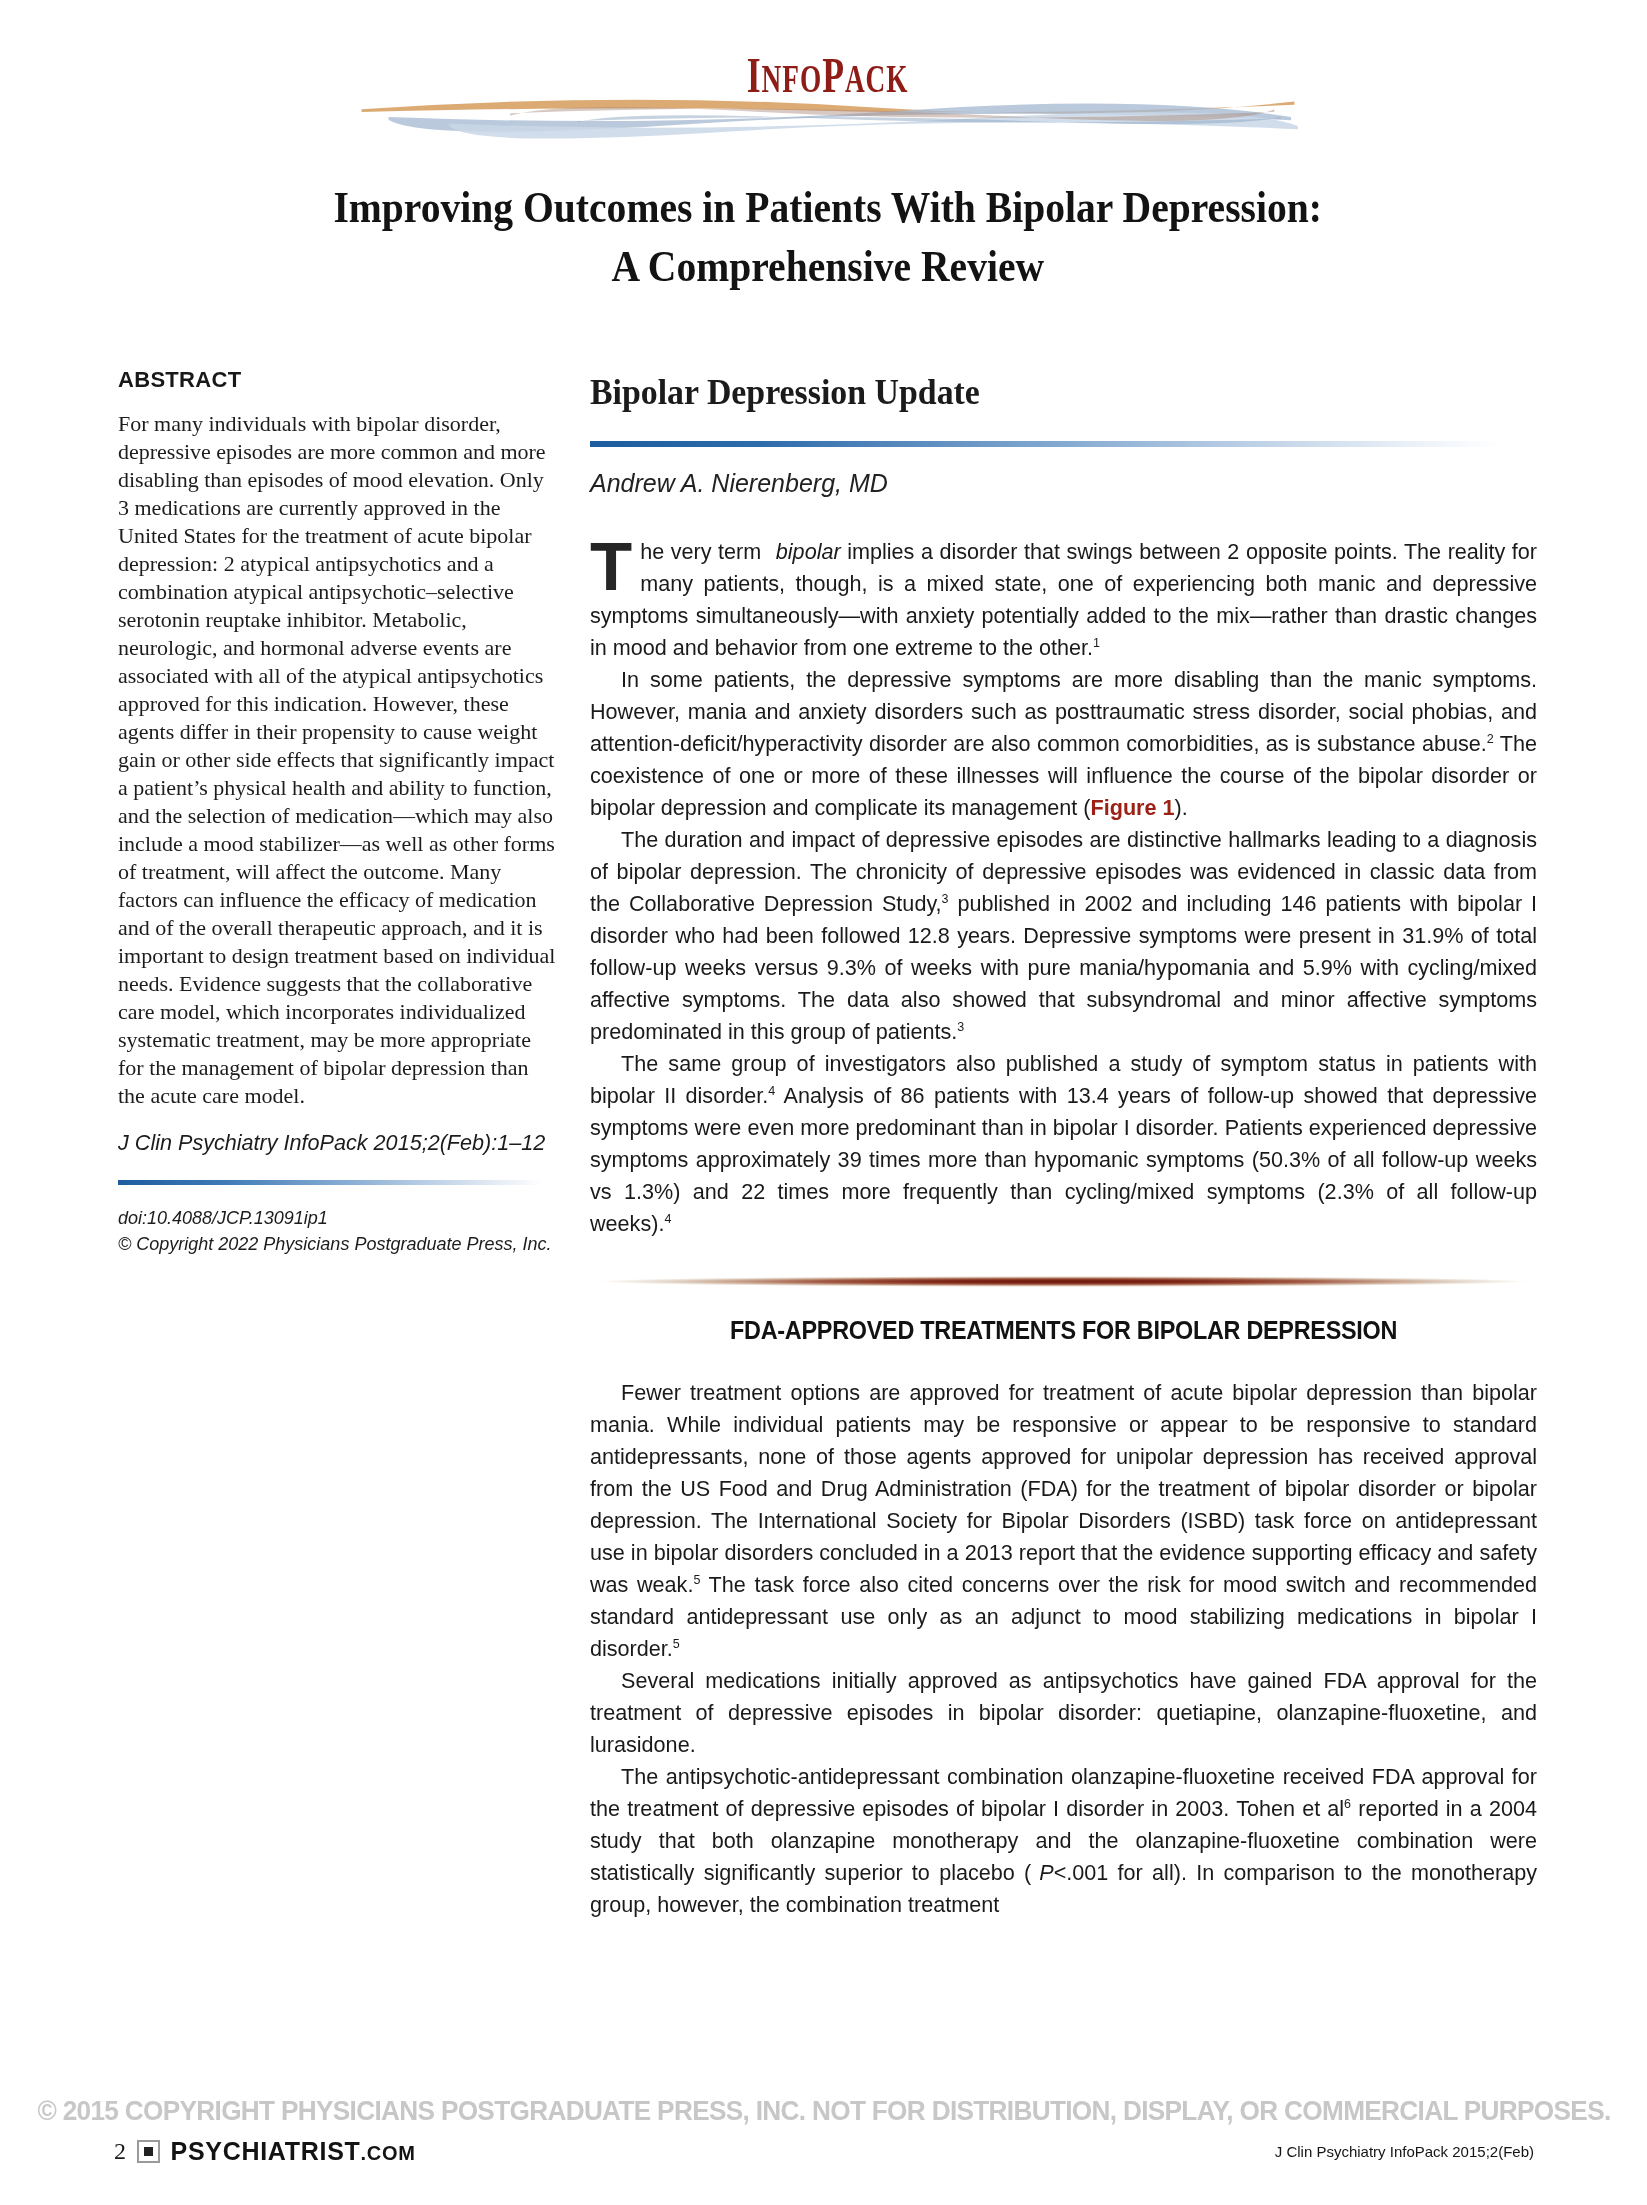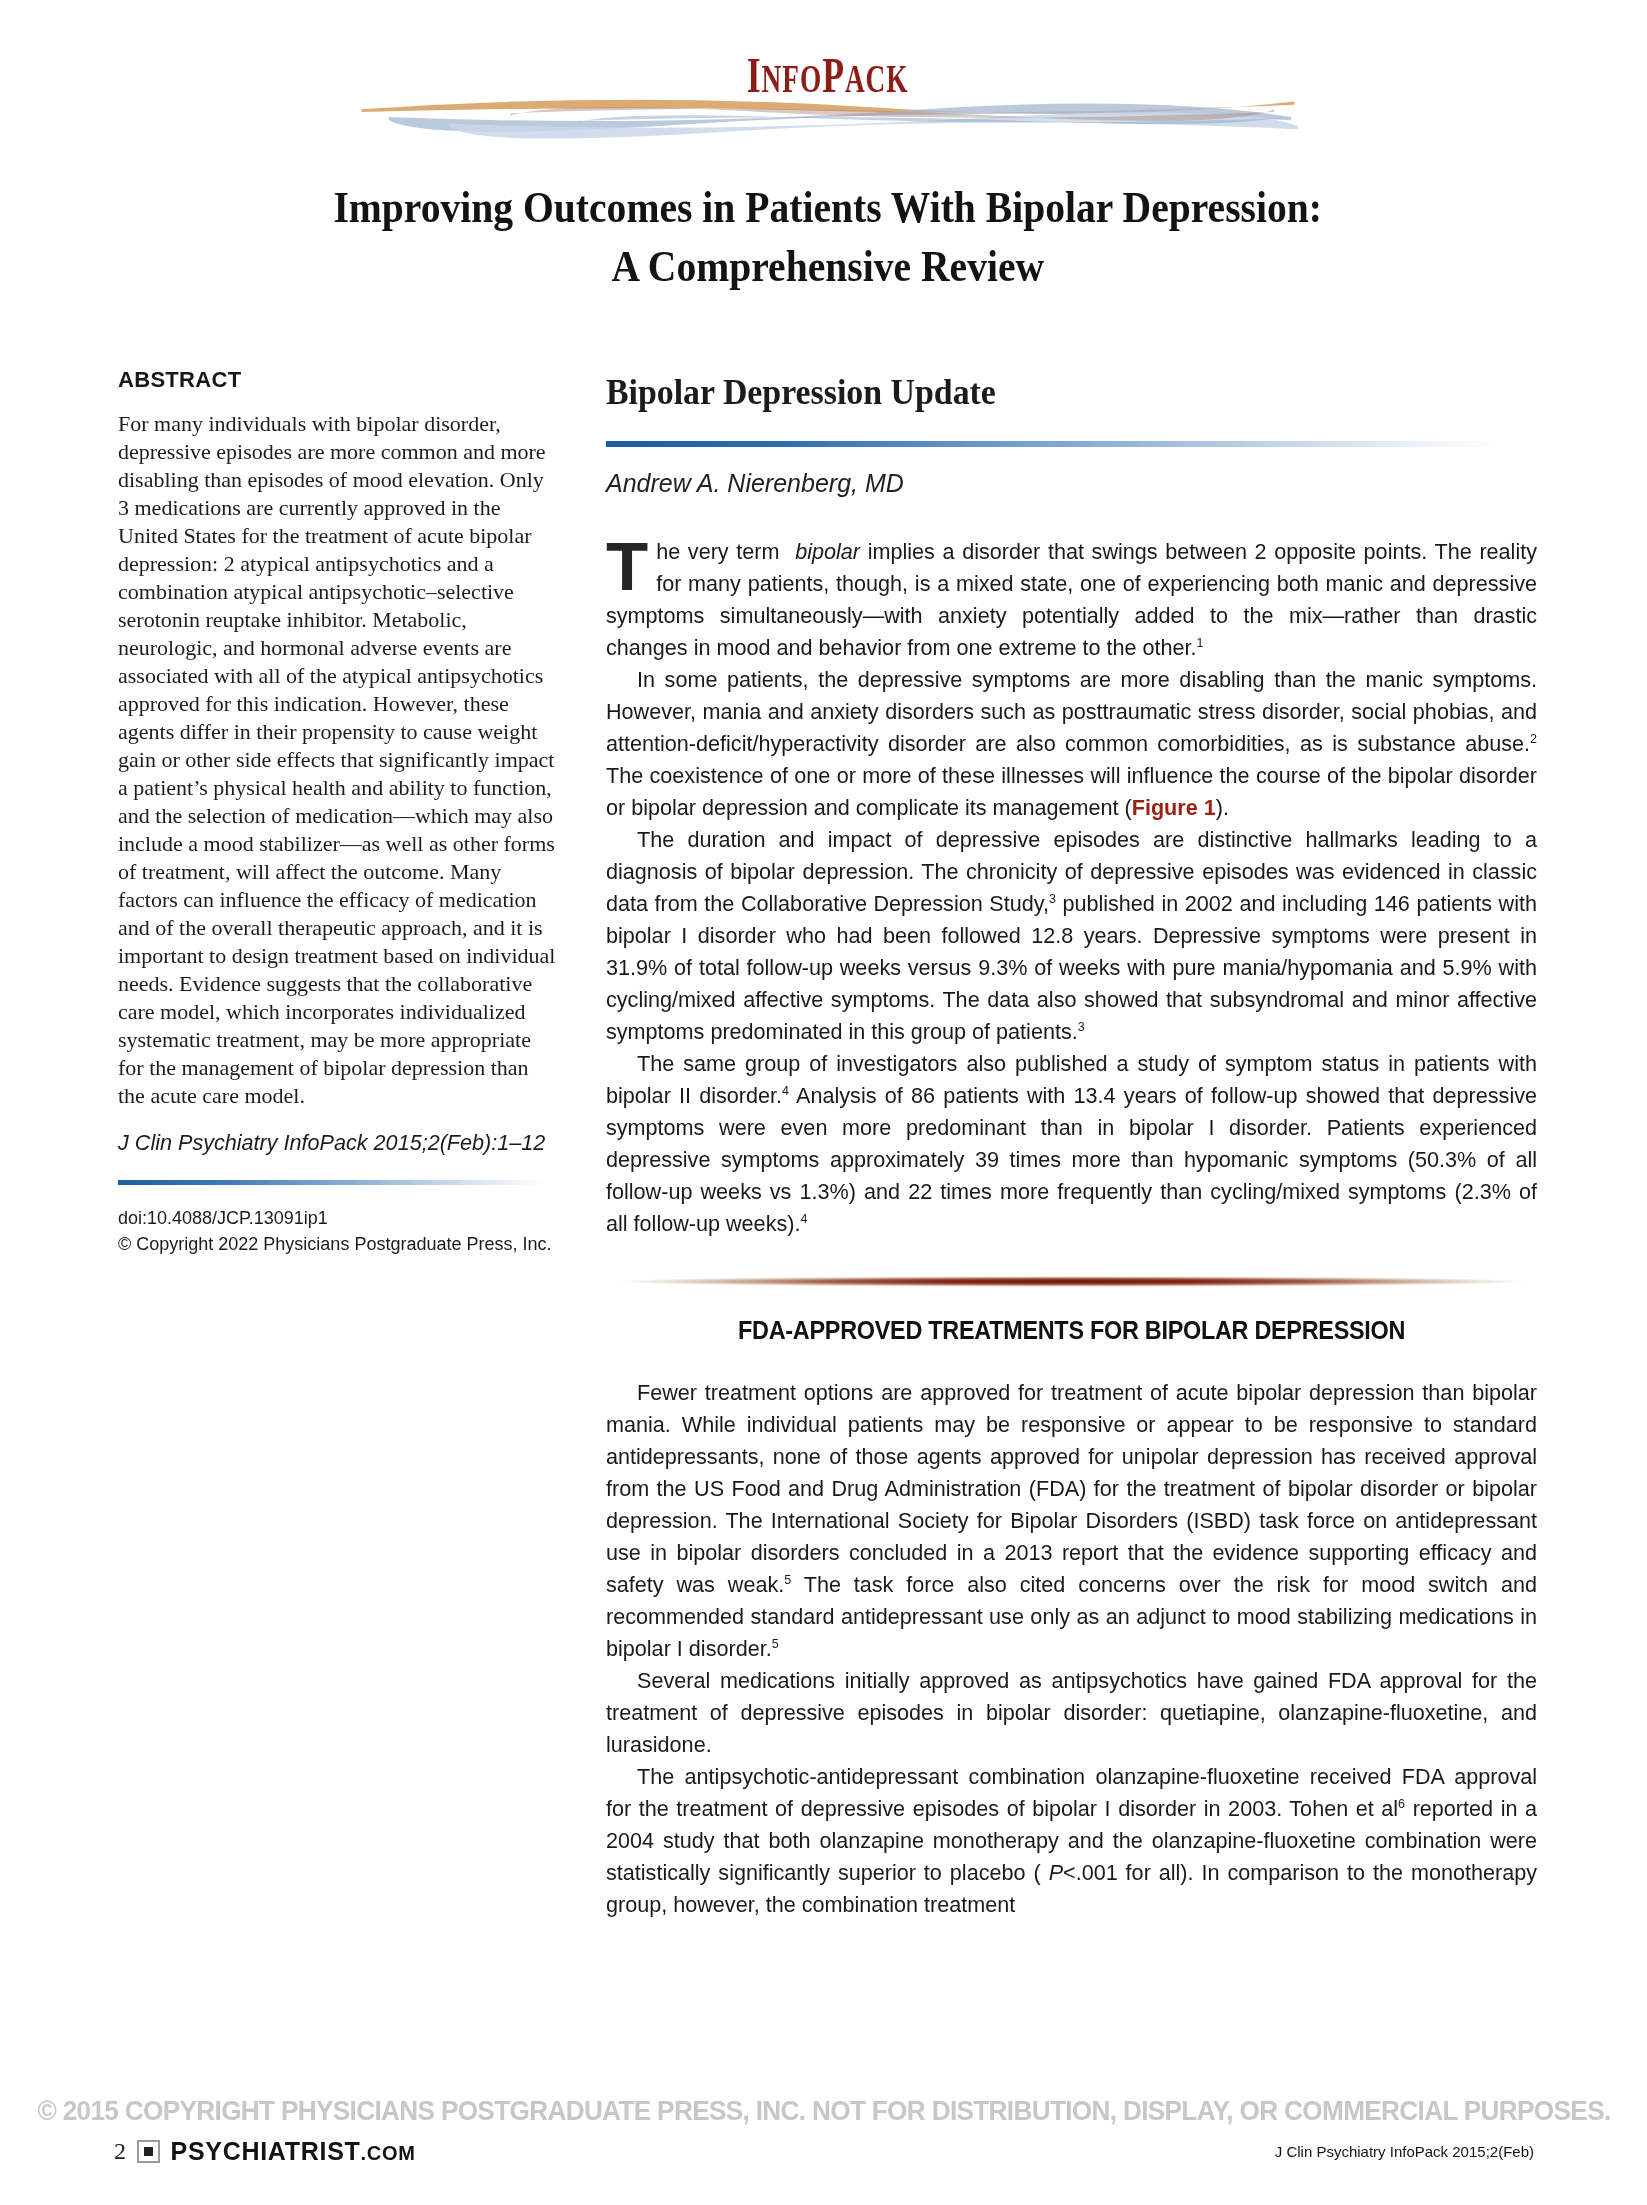--- a/index.html
+++ b/index.html
@@ -11,29 +11,29 @@
   .logo{display:inline-block;transform:scaleX(.70);transform-origin:center bottom;font-family:"Liberation Serif",serif;font-weight:bold;color:#8e1d17;letter-spacing:1.4px;line-height:1;position:relative;z-index:2;}
   .logo .lg{font-size:51px;}
   .logo .sm{font-size:39px;}
   .swoosh{display:block;margin:-20px auto 0;width:960px;height:58px;position:relative;z-index:1;}
 
   
   .title{margin-top:39px;text-align:center;font-family:"Liberation Serif",serif;font-weight:bold;color:#131313;font-size:45px;line-height:1.32;}
   .title .tline{display:inline-block;transform:scaleX(.88);transform-origin:center;white-space:nowrap;}
 
   
-  .columns{display:flex;margin-top:47px;gap:50px;align-items:flex-start;}
+  .columns{display:flex;margin-top:47px;gap:34px;align-items:flex-start;}
   .col-left{flex:0 0 438px;width:438px;padding-top:23px;}
   .col-right{flex:1;min-width:0;}
 
   .abstract-heading{font-weight:bold;font-size:22px;letter-spacing:0.3px;color:#181818;}
   .abstract-body{margin-top:17.6px;font-size:22px;line-height:28px;color:#1c1c1c;font-family:Liberation Serif, serif;}
   .abstract-citation{margin-top:20px;font-style:italic;font-size:21.6px;color:#1c1c1c;}
   .rule-blue-left{margin-top:24px;height:4.7px;background:linear-gradient(to right,#1d5c9e 0%,#3a77b4 22%,#8fb2d6 55%,#d9e4f1 82%,rgba(255,255,255,0) 97%);}
-  .doi-block{margin-top:20px;font-size:18px;line-height:26px;color:#1c1c1c;}
+  .doi-block{margin-top:20px;font-style:italic;font-size:18px;line-height:26px;color:#1c1c1c;}
 
   .section-title{font-family:"Liberation Serif",serif;font-weight:bold;font-size:36px;color:#1b1b1b;line-height:1.05;}
   .section-title .tline{display:inline-block;transform:scaleX(.94);transform-origin:left center;white-space:nowrap;}
   .rule-blue-right{margin-top:8px;height:6px;background:linear-gradient(to right,#1d5c9e 0%,#2e6cab 18%,#7fa6cf 48%,#c8d8ea 74%,#eef3f9 88%,rgba(255,255,255,0) 96%);}
   .author{margin-top:21.6px;font-style:italic;font-size:25px;color:#222;}
 
   .article-body{margin-top:38px;}
   p.body-p{margin:0;font-size:21.6px;line-height:32px;text-align:justify;color:#1a1a1a;}
   p.body-p.indent{text-indent:31px;}
   .dropcap{float:left;font-weight:bold;font-size:69px;line-height:54px;padding:4px 8px 0 0;color:#262626;}

